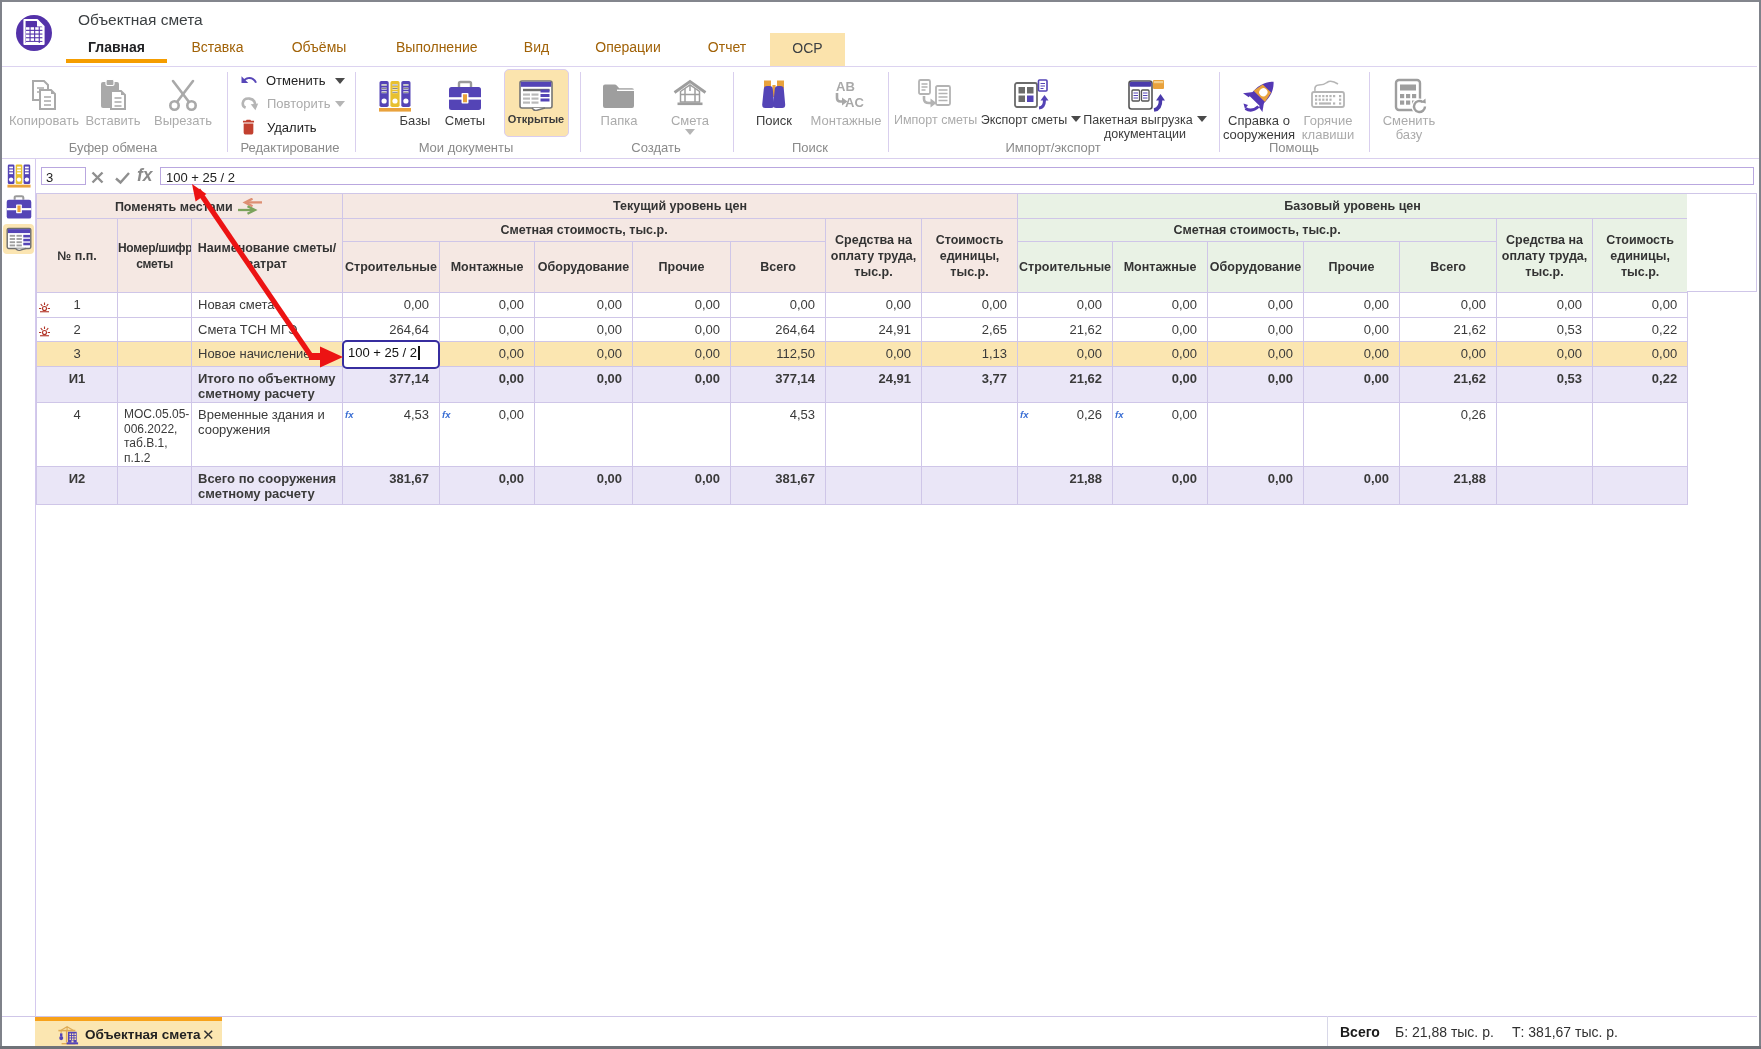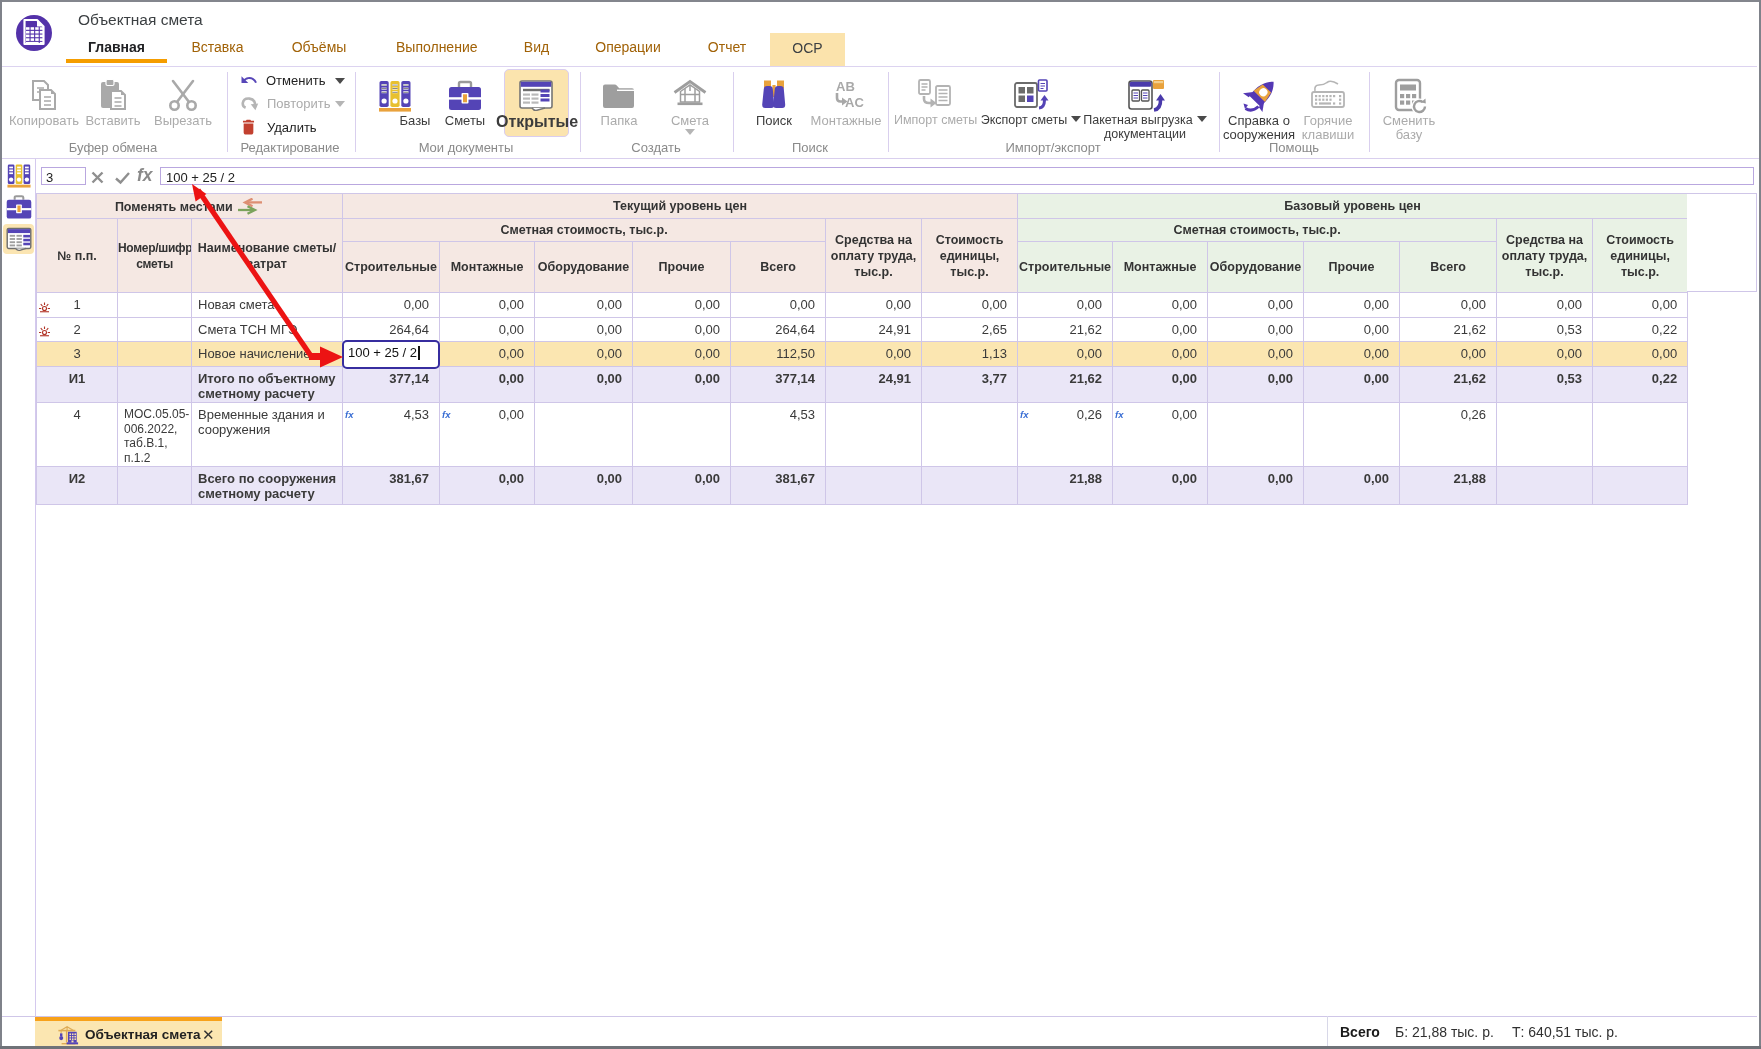--- a/index.html
+++ b/index.html
@@ -237,21 +237,21 @@
         <rect x="5" y="23.5" width="7" height="2.2"></rect>
           <rect x="13.5" y="23.5" width="7" height="2.2"></rect>
       </g>
       <g fill="#5444b6">
         <rect x="22.5" y="11.5" width="9" height="3"></rect>
         <rect x="22.5" y="16" width="9" height="3"></rect>
         <rect x="22.5" y="20.5" width="9" height="3"></rect>
       </g>
     </svg>
   </div>
-  <div class="blabel" style="left:496px;width:80px;font-weight:bold;font-size:16px;">Открытые</div>
+  <div class="blabel" style="left:496px;width:80px;font-weight:bold;font-size:11px;">Открытые</div>
 
   <div class="bicon" id="ic-folder" style="left:601px;">
     <svg width="36" height="36" viewBox="0 0 36 36">
       <path d="M2 28 V8.5 q0-2 2-2 h9.5 q1.5 0 2.5 1.2 l2.2 2.5 H31 q2 0 2 2 V28 q0 2-2 2 H4 q-2 0-2-2 z" fill="#9e9e9e"></path>
       <rect x="16" y="11.6" width="17" height="1.4" fill="#fff"></rect>
     </svg>
   </div>
   <div class="blabel dis" style="left:579px;width:80px;">Папка</div>
   <div class="bicon" id="ic-bld" style="left:672px;">
     <svg width="36" height="36" viewBox="0 0 36 36">
@@ -688,15 +688,15 @@
           <rect x="15.8" y="18" width="2.2" height="2"></rect>
         </g>
       </svg>
     </span>
     <span class="txt">Объектная смета</span>
     <span class="x">✕</span>
   </div>
   <div id="ssep"></div>
   <div id="srt" style="left:1340px;font-weight:bold;color:#1a1a1a;">Всего</div>
   <div id="srt2" class="abs" style="left:1395px;top:1024px;font-size:14px;color:#303030;">Б: 21,88 тыс. р.</div>
-  <div id="srt3" class="abs" style="left:1512px;top:1024px;font-size:14px;color:#303030;">Т: 640,51 тыс. р.</div>
+  <div id="srt3" class="abs" style="left:1512px;top:1024px;font-size:14px;color:#303030;">Т: 381,67 тыс. р.</div>
 
 </div>
 
 </body></html>

